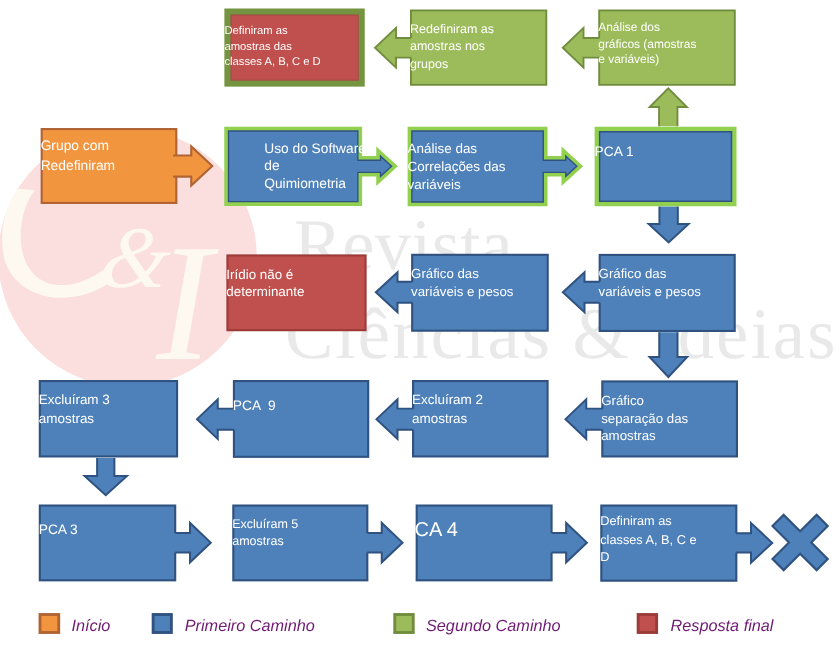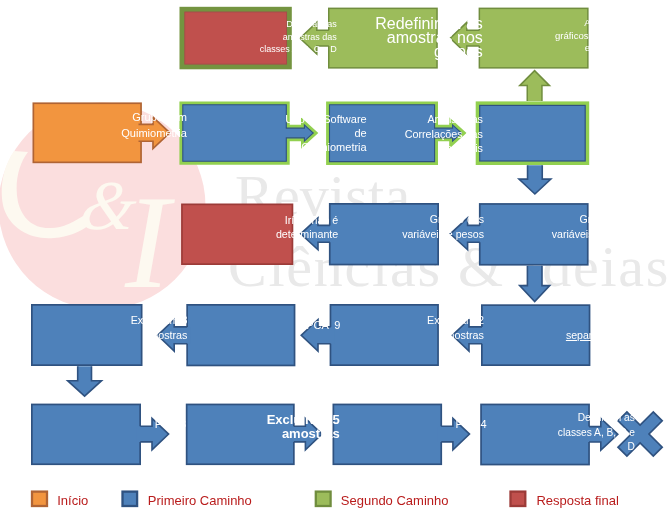--- a/index.html
+++ b/index.html
@@ -1,23 +1,23 @@
 <!DOCTYPE html>
 <html><head>
 <meta charset="utf-8">
 <title>Fluxograma</title>
 <style>
   html,body{margin:0;padding:0;background:#fff;}
   body{width:671px;height:517px;font-family:"Liberation Sans",sans-serif;overflow:hidden;}
   #stage{position:relative;width:671px;height:517px;background:#fff;}
   svg.layer{position:absolute;left:0;top:0;width:671px;height:517px;}
-  .lbl{position:absolute;text-align:right;color:#ffffff;font-size:10.4px;line-height:15.2px;
-       white-space:pre-wrap;display:block;padding-left:45px;
+  .lbl{position:absolute;text-align:left;color:#ffffff;font-size:10.4px;line-height:15.2px;
+       white-space:pre-wrap;display:block;
        -webkit-font-smoothing:antialiased;}
-  .leg-lbl{position:absolute;font-size:13px;color:#b91c1c;line-height:1;white-space:nowrap;}
+  .leg-lbl{position:absolute;font-size:13px;color:#701a75;line-height:1;white-space:nowrap;font-style:italic;}
 </style>
 </head>
 <body>
 
 <div id="stage">
 
   <svg class="layer" id="wm" viewBox="0 0 671 517">
     <circle cx="102" cy="206" r="103.5" fill="#FBDEDE"></circle>
     <text x="235" y="215.2" font-family="Liberation Serif, serif" font-size="58" letter-spacing="0.2" fill="#E9E9E9">Revista</text>
     <text x="228" y="286.1" font-family="Liberation Serif, serif" font-size="58" letter-spacing="1.75" fill="#E9E9E9">Ciências &amp; Ideias</text>
@@ -172,53 +172,53 @@
       <rect x="315.8" y="491.6" width="14.8" height="14.4" fill="#9CBC5B" stroke="#708D3E" stroke-width="2.3"></rect>
     </g>
     <g>
       <rect x="510.5" y="491.6" width="14.8" height="14.4" fill="#C0504D" stroke="#9C3B38" stroke-width="2.3"></rect>
     </g>
   </svg>
 
   <div class="lbl" style="left:179.5px;top:18.43px;width:112.3px;height:36.90px;font-size:9.0px;line-height:12.3px;">Definiram as
 amostras das
 classes A, B, C e D</div>
-  <div class="lbl" style="left:328.0px;top:16.75px;width:109.8px;height:43.05px;font-size:16px;line-height:14.35px;">Redefiniram as
+  <div class="lbl" style="left:328.0px;top:16.75px;width:109.8px;height:43.05px;font-size:10px;line-height:14.35px;">Redefiniram as
 amostras nos
 grupos</div>
   <div class="lbl" style="left:478.6px;top:16.94px;width:110.0px;height:38.10px;font-size:9.55px;line-height:12.7px;">Análise dos
 gráficos (amostras
 e variáveis)</div>
   <div class="lbl" style="left:32.5px;top:110.17px;width:109.4px;height:30.80px;font-size:11.05px;line-height:15.4px;">Grupo com
-Quimiometria</div>
+Redefiniram</div>
   <div class="lbl" style="left:179.4px;top:112.11px;width:110.3px;height:42.45px;font-size:11.0px;line-height:14.15px;margin-left:32px;">Uso do Software
 de
 Quimiometria</div>
   <div class="lbl" style="left:326.1px;top:111.90px;width:111.9px;height:44.25px;font-size:10.75px;line-height:14.75px;">Análise das
 Correlações das
 variáveis</div>
   <div class="lbl" style="left:475.7px;top:115.39px;width:113.5px;height:15.20px;font-size:11.0px;line-height:15.2px;">PCA 1</div>
   <div class="lbl" style="left:181.1px;top:212.59px;width:112.2px;height:28.00px;font-size:10.7px;line-height:14.0px;">Irídio não é
 determinante</div>
   <div class="lbl" style="left:328.9px;top:211.98px;width:110.1px;height:30.20px;font-size:10.6px;line-height:15.1px;">Gráfico das
 variáveis e pesos</div>
   <div class="lbl" style="left:478.9px;top:211.98px;width:109.7px;height:30.20px;font-size:10.6px;line-height:15.1px;">Gráfico das
 variáveis e pesos</div>
   <div class="lbl" style="left:31.0px;top:313.41px;width:111.5px;height:28.60px;font-size:10.78px;line-height:14.3px;">Excluíram 3
 amostras</div>
   <div class="lbl" style="left:186.3px;top:317.69px;width:109.1px;height:15.20px;font-size:11.0px;line-height:15.2px;">PCA  9</div>
   <div class="lbl" style="left:329.6px;top:313.41px;width:109.3px;height:28.60px;font-size:10.78px;line-height:14.3px;">Excluíram 2
 amostras</div>
-  <div class="lbl" style="left:481.0px;top:313.55px;width:109.4px;height:43.05px;font-size:10.6px;line-height:14.35px;text-decoration:underline;">Gráfico
+  <div class="lbl" style="left:481.0px;top:313.55px;width:109.4px;height:43.05px;font-size:10.6px;line-height:14.35px;">Gráfico
 separação das
 amostras</div>
   <div class="lbl" style="left:31.0px;top:417.19px;width:110.0px;height:15.20px;font-size:11.0px;line-height:15.2px;">PCA 3</div>
-  <div class="lbl" style="left:185.8px;top:412.91px;width:108.9px;height:28.60px;font-size:13px;line-height:14.3px;font-weight:bold;">Excluíram 5
-amostras</div>
-  <div class="lbl" style="left:332px;top:417.19px;width:109.6px;height:15.20px;font-size:11.0px;line-height:15.2px;">PCA 4</div>
+  <div class="lbl" style="left:185.8px;top:412.91px;width:108.9px;height:28.60px;font-size:10px;line-height:14.3px;">Excluíram 5
+amostras</div>
+  <div class="lbl" style="left:321px;top:417.19px;width:109.6px;height:15.20px;font-size:16px;line-height:15.2px;">PCA 4</div>
   <div class="lbl" style="left:480.2px;top:411.41px;width:109.7px;height:43.50px;font-size:10.2px;line-height:14.5px;">Definiram as
 classes A, B, C e
 D</div>
 
   <div class="leg-lbl" style="left:57.2px;top:494.1px;">Início</div>
   <div class="leg-lbl" style="left:147.8px;top:494.1px;">Primeiro Caminho</div>
   <div class="leg-lbl" style="left:340.8px;top:494.1px;">Segundo Caminho</div>
   <div class="leg-lbl" style="left:536.4px;top:494.1px;">Resposta final</div>
 </div>
 

